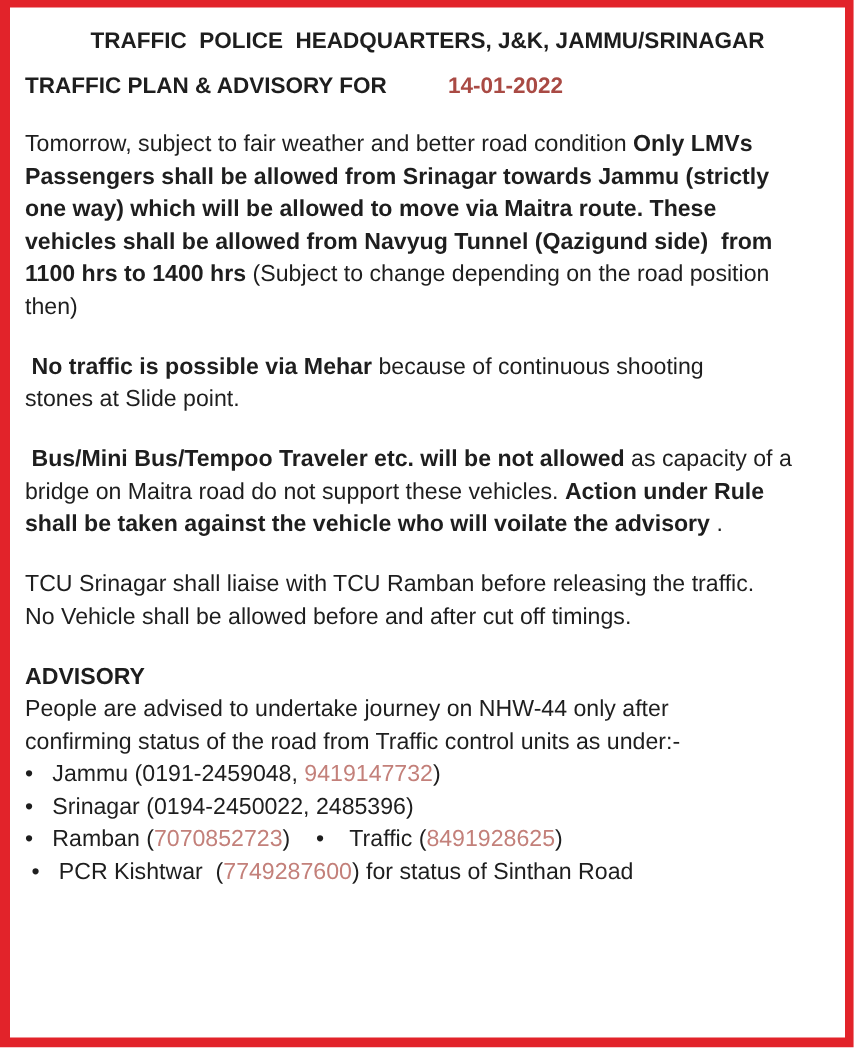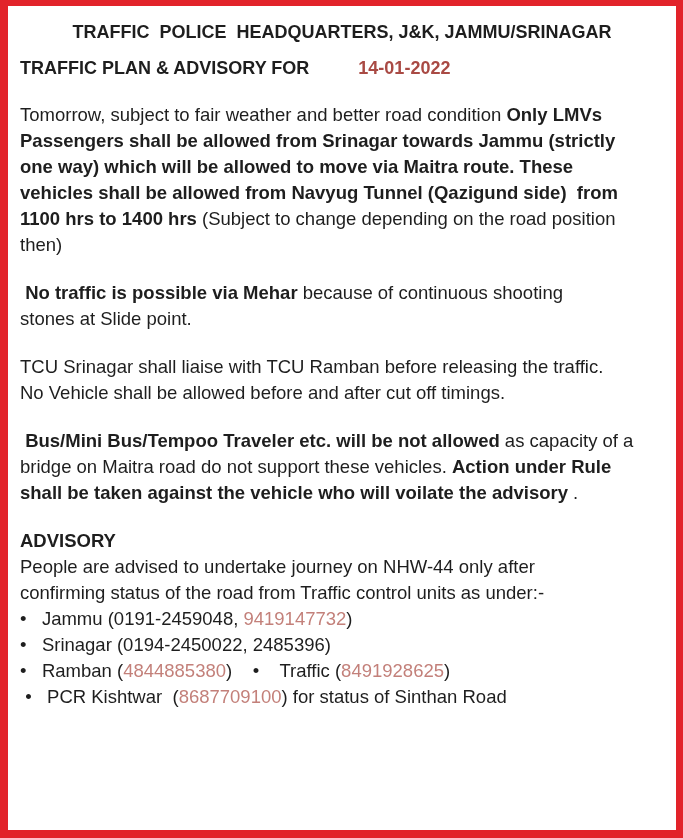--- a/index.html
+++ b/index.html
@@ -66,27 +66,27 @@
     <h2 class="subtitle"><span>TRAFFIC PLAN &amp; ADVISORY FOR </span><span class="date">14-01-2022</span></h2>
     <div>
         <p class="para"><span>Tomorrow, subject to fair weather and better road condition </span><b>Only LMVs
 Passengers shall be allowed from Srinagar towards Jammu (strictly
 one way) which will be allowed to move via Maitra route. These
 vehicles shall be allowed from Navyug Tunnel (Qazigund side)  from
 1100 hrs to 1400 hrs </b><span>(Subject to change depending on the road position
 then)</span></p>
         <p class="para"><span> </span><b>No traffic is possible via Mehar</b><span> because of continuous shooting
 stones at Slide point.</span></p>
-        <p class="para"><span>TCU Srinagar shall liaise with TCU Ramban before releasing the traffic.
-No Vehicle shall be allowed before and after cut off timings.</span></p>
         <p class="para"><span> </span><b>Bus/Mini Bus/Tempoo Traveler etc. will be not allowed</b><span> as capacity of a
 bridge on Maitra road do not support these vehicles. </span><b>Action under Rule
 shall be taken against the vehicle who will voilate the advisory</b><span> .</span></p>
+        <p class="para"><span>TCU Srinagar shall liaise with TCU Ramban before releasing the traffic.
+No Vehicle shall be allowed before and after cut off timings.</span></p>
         <p class="para"><b>ADVISORY</b><span>
 People are advised to undertake journey on NHW-44 only after
 confirming status of the road from Traffic control units as under:-
 •   Jammu (0191-2459048, </span><span class="phone">9419147732</span><span>)
 •   Srinagar (0194-2450022, 2485396)
-•   Ramban (</span><span class="phone">4844885380</span><span>)    •    Traffic (</span><span class="phone">8491928625</span><span>)
- •   PCR Kishtwar  (</span><span class="phone">8687709100</span><span>) for status of Sinthan Road</span></p>
+•   Ramban (</span><span class="phone">7070852723</span><span>)    •    Traffic (</span><span class="phone">8491928625</span><span>)
+ •   PCR Kishtwar  (</span><span class="phone">7749287600</span><span>) for status of Sinthan Road</span></p>
       </div>
   </div>
 </div>
 
 </body></html>

